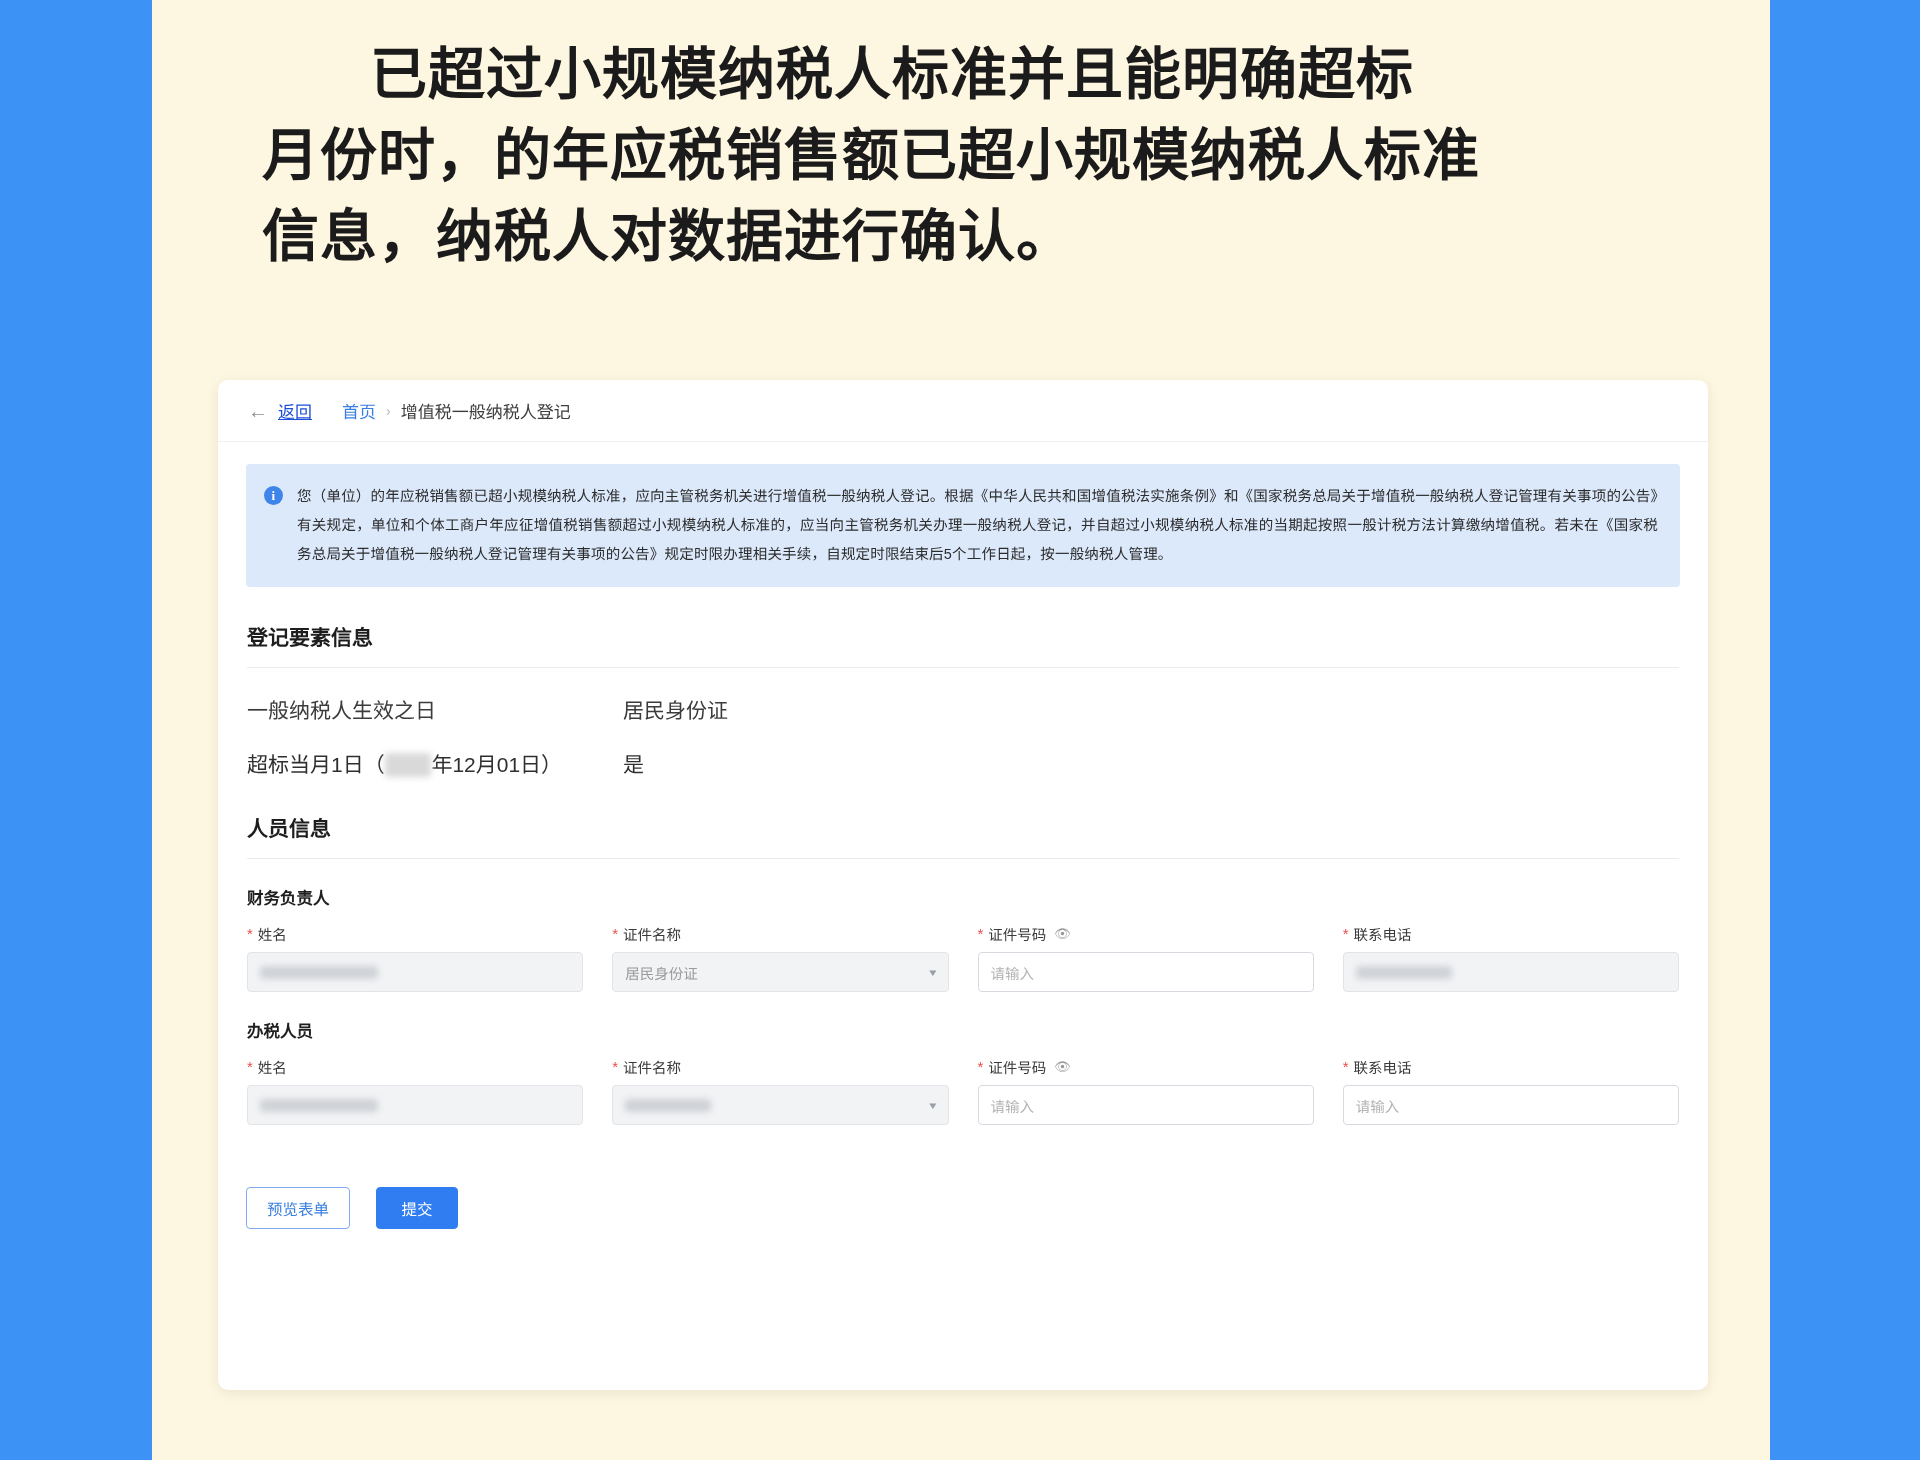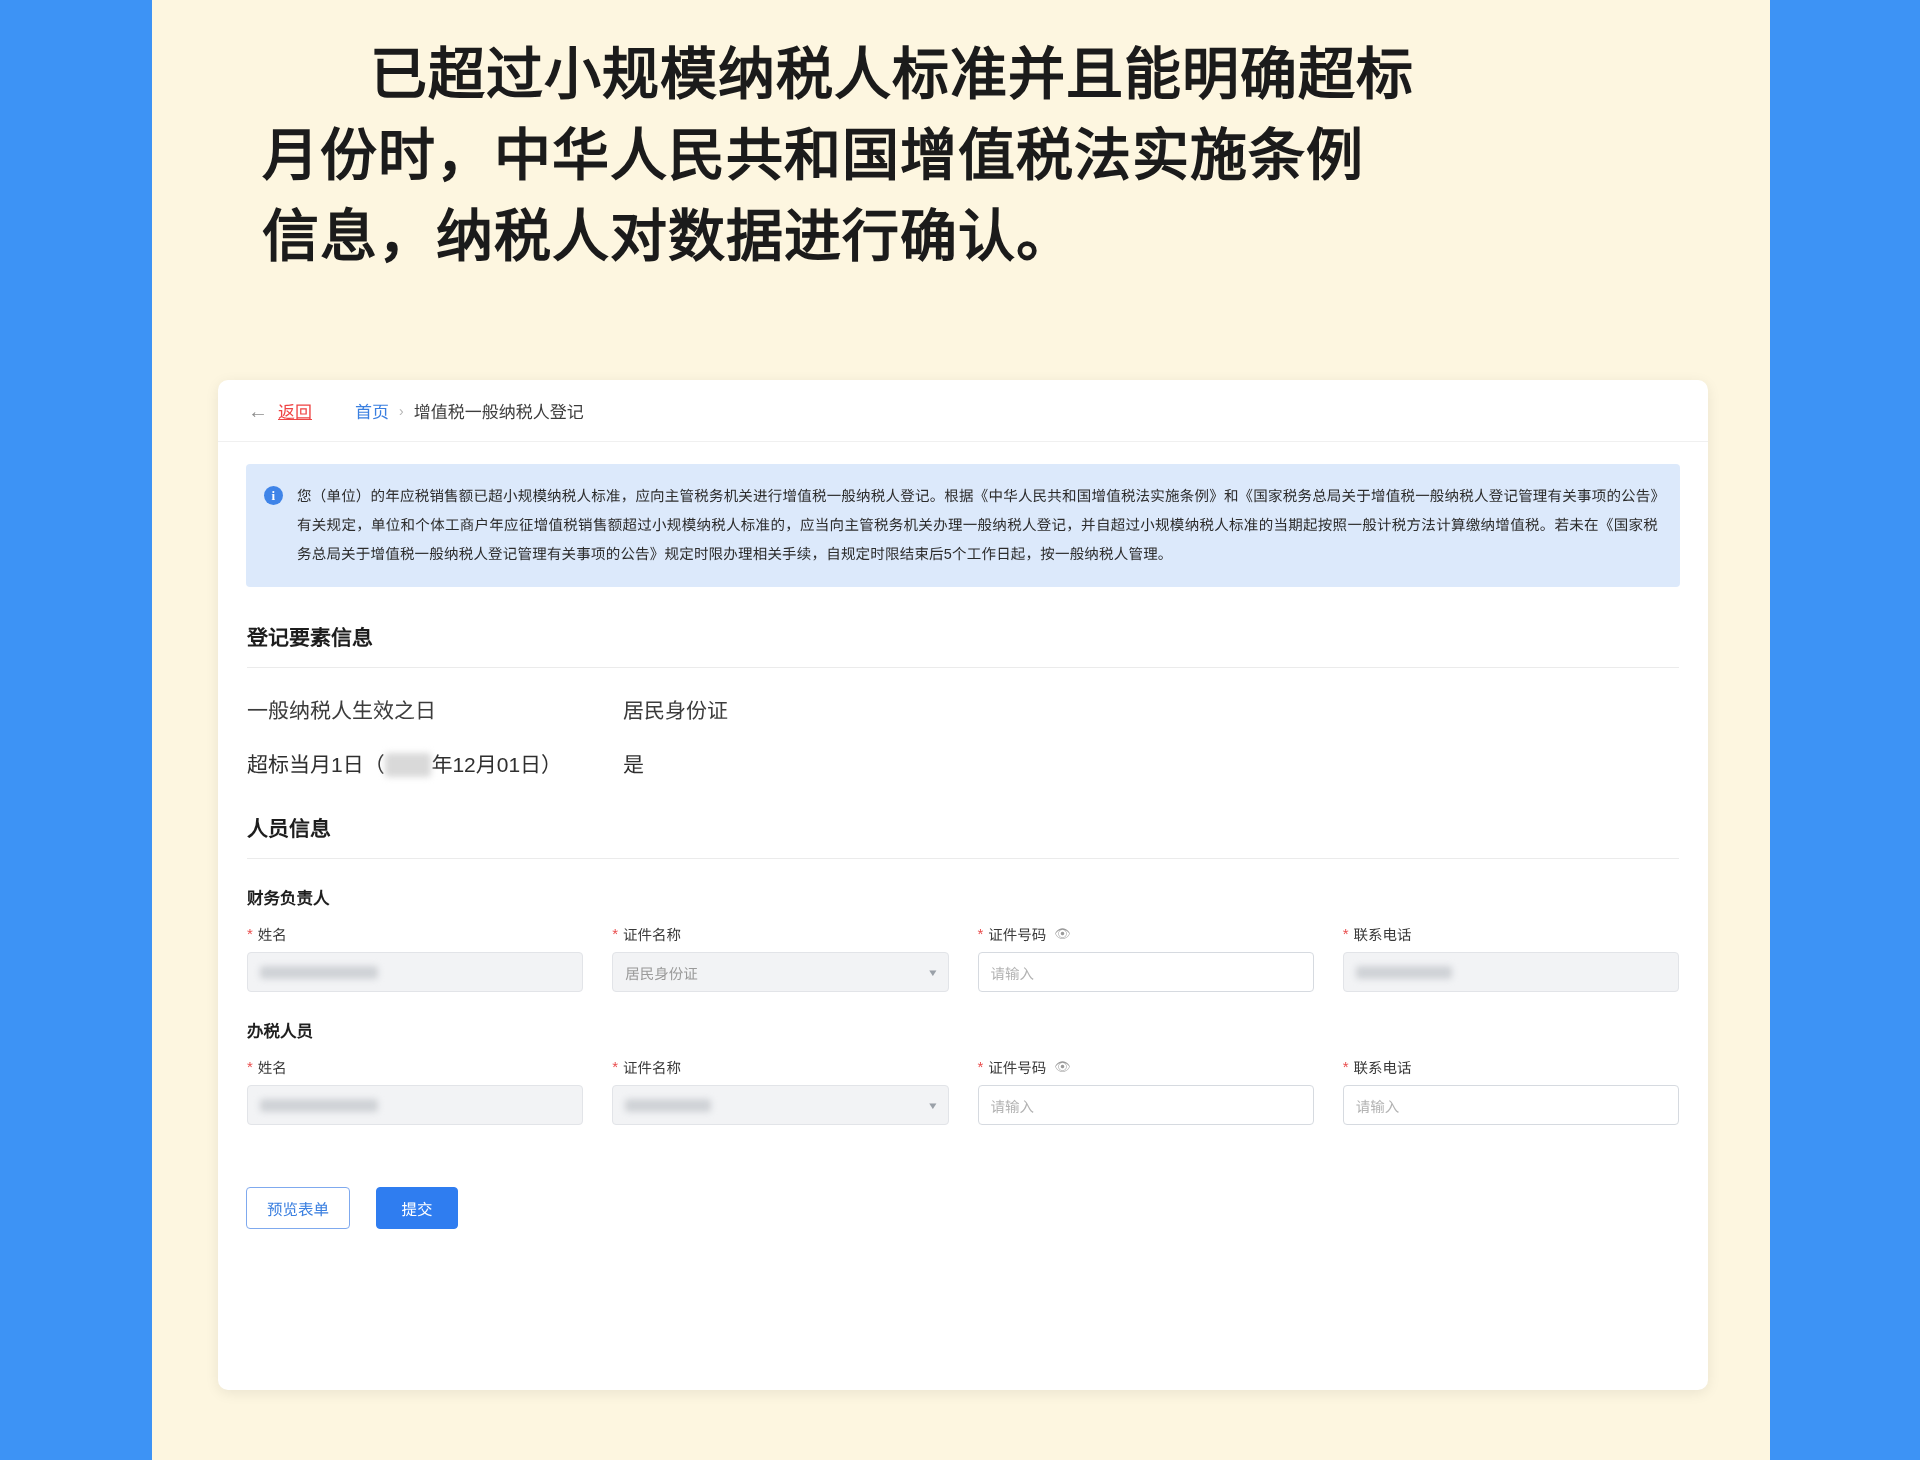--- a/index.html
+++ b/index.html
@@ -54,21 +54,21 @@
     font-size: 17px;
     color: #4a4a4a;
     border-bottom: 1px solid #f0f0f0;
   }
   .back-arrow {
     color: #8c8c8c;
     font-size: 20px;
     margin-right: 10px;
     line-height: 1;
   }
-  .back-text { color: #ef4444; margin-right: 43px; text-decoration: underline; }
+  .back-text { color: #1d4ed8; margin-right: 30px; text-decoration: underline; }
   .crumb-home { color: #3a7fe0; }
   .crumb-sep { color: #b5b5b5; margin: 0 10px; font-size: 14px; }
   .crumb-current { color: #3d3d3d; }
   
   .content { padding: 22px 28px 0 28px; }
   .notice {
     display: flex;
     background: #dce9fb;
     border-radius: 4px;
     padding: 18px 22px 18px 18px;
@@ -211,21 +211,21 @@
   }
 </style>
 </head>
 <body>
 
 <div class="page">
   <div class="cream-panel"></div>
 
   <div class="headline">
     <div class="l1">已超过小规模纳税人标准并且能明确超标</div>
-    <div>月份时，中华人民共和国增值税法实施条例</div>
+    <div>月份时，的年应税销售额已超小规模纳税人标准</div>
     <div>信息，纳税人对数据进行确认。</div>
   </div>
 
   <div class="app-window">
 
     <div class="crumb-bar">
       <span class="back-arrow">←</span>
       <span class="back-text">返回</span>
       <span class="crumb-home">首页</span>
       <span class="crumb-sep">›</span>

